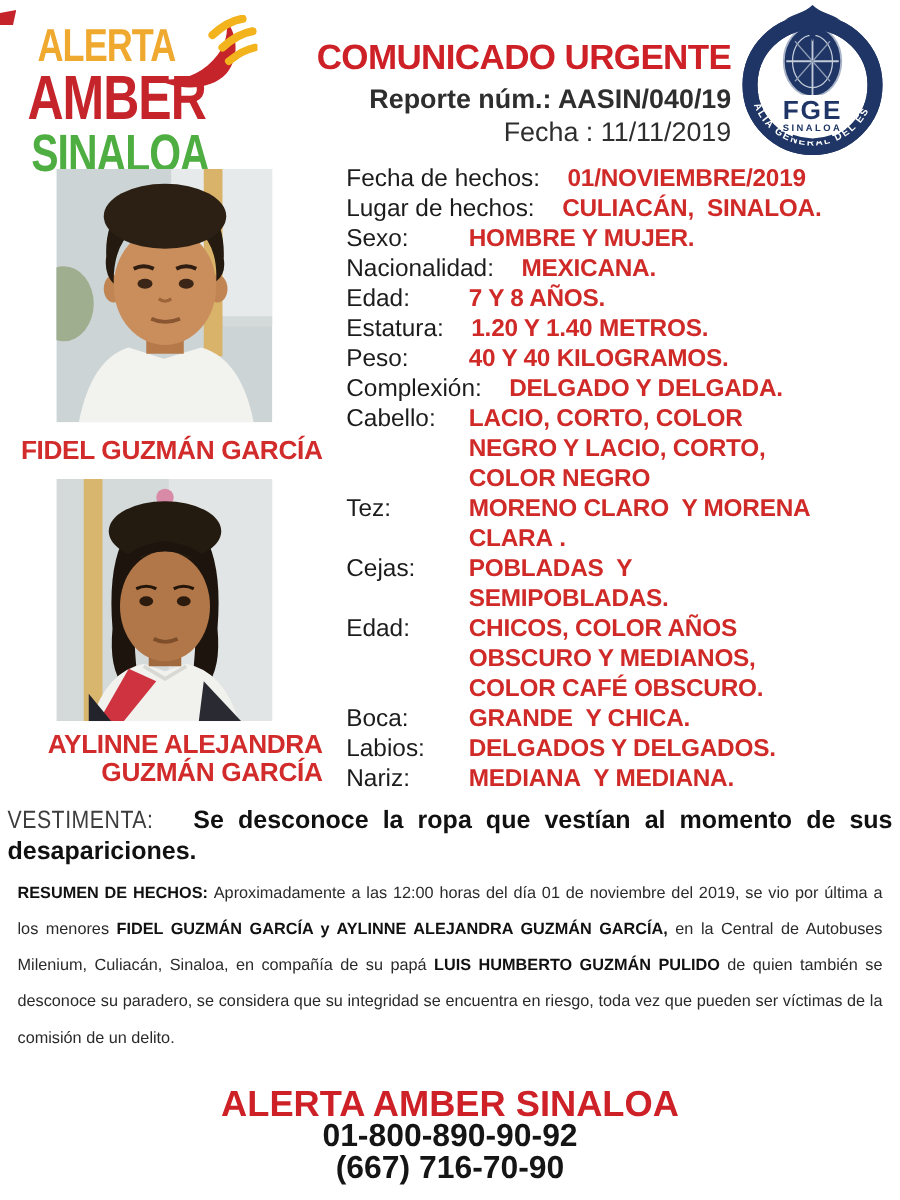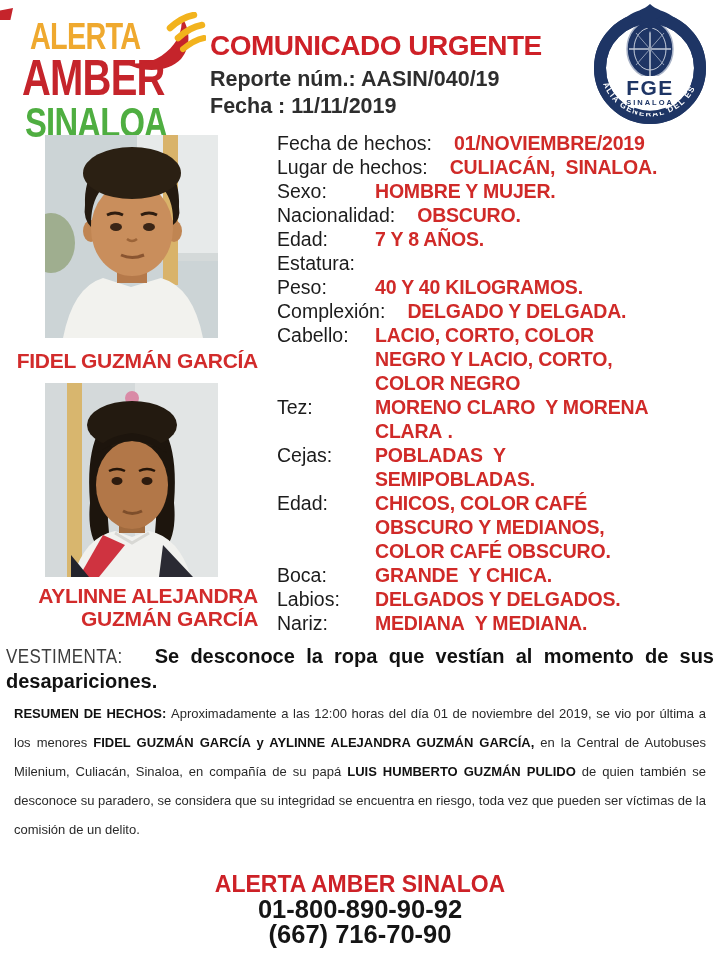--- a/index.html
+++ b/index.html
@@ -26,24 +26,24 @@
   .logo .l1,.logo .l2,.logo .l3{
     font-weight:800;display:block;transform-origin:left top;white-space:nowrap;
     letter-spacing:-1px;
   }
   .logo .l1{font-size:37px;color:#efa92f;transform:scaleX(.78);margin-left:8px;}
   .logo .l2{font-size:50px;color:#c5242b;transform:scaleX(.80);margin-top:-2px;}
   .logo .l3{font-size:42px;color:#4fae41;transform:scaleX(.78);margin-top:-1px;margin-left:3px;}
   .swoosh{position:absolute;left:122px;top:12px;width:84px;height:66px;}
 
   
-  .hdr-center{position:absolute;left:210px;top:30px;width:375px;text-align:left;}
+  .hdr-center{position:absolute;left:210px;top:30px;width:375px;text-align:right;}
   .hdr-title{font-size:28px;font-weight:bold;color:#ce2027;letter-spacing:-.5px;white-space:nowrap;}
   .hdr-report{font-size:21.5px;font-weight:bold;color:#2e2e2e;margin-top:5px;}
-  .hdr-date{font-size:21.5px;font-weight:bold;color:#2e2e2e;margin-top:2px;}
+  .hdr-date{font-size:21.5px;font-weight:normal;color:#2e2e2e;margin-top:2px;}
 
   
   .badge{position:absolute;left:582px;top:2px;width:136px;height:126px;}
 
   
   .photo{position:absolute;left:45px;overflow:hidden;}
   .photo-1{top:135px;width:173px;height:203px;}
   .photo-2{top:383px;width:173px;height:194px;}
   .photo svg{display:block;width:100%;height:100%;}
 
@@ -67,21 +67,21 @@
     font-weight:400;color:#3d3d3d;letter-spacing:.5px;}
   .vest-text{font-weight:bold;}
 
   
   .resumen{position:absolute;left:14px;right:14px;top:699px;text-align:justify;
     font-size:13px;line-height:29px;color:#2a2a2a;}
   .resumen .b{font-weight:bold;color:#111;}
 
   
   .footer{position:absolute;left:0;right:0;top:871px;text-align:center;}
-  .foot-title{font-size:23px;font-weight:bold;color:#cd2127;line-height:26px;}
+  .foot-title{font-size:29px;font-weight:bold;color:#cd2127;line-height:26px;}
   .foot-phone{font-size:25.5px;font-weight:bold;color:#151515;line-height:24.5px;}
 </style>
 </head>
 <body>
 
 <div class="poster">
 
   <div class="corner-mark"></div>
 
   <div class="logo">
@@ -201,31 +201,34 @@
       </div>
       <div class="detail-row">
         <span class="detail-label">Sexo:</span>
         <span class="detail-value">
           <div>HOMBRE Y MUJER.</div>
         </span>
       </div>
       <div class="detail-row">
         <span class="detail-label">Nacionalidad:</span>
         <span class="detail-value">
-          <div>OBSCURO.</div>
+          <div>MEXICANA.</div>
         </span>
       </div>
       <div class="detail-row">
         <span class="detail-label">Edad:</span>
         <span class="detail-value">
           <div>7 Y 8 AÑOS.</div>
         </span>
       </div>
       <div class="detail-row">
         <span class="detail-label">Estatura:</span>
+        <span class="detail-value">
+          <div>1.20 Y 1.40 METROS.</div>
+        </span>
       </div>
       <div class="detail-row">
         <span class="detail-label">Peso:</span>
         <span class="detail-value">
           <div>40 Y 40 KILOGRAMOS.</div>
         </span>
       </div>
       <div class="detail-row">
         <span class="detail-label">Complexión:</span>
         <span class="detail-value">
@@ -250,21 +253,21 @@
       <div class="detail-row">
         <span class="detail-label">Cejas:</span>
         <span class="detail-value">
           <div>POBLADAS&nbsp; Y</div>
           <div>SEMIPOBLADAS.</div>
         </span>
       </div>
       <div class="detail-row">
         <span class="detail-label">Edad:</span>
         <span class="detail-value">
-          <div>CHICOS, COLOR CAFÉ</div>
+          <div>CHICOS, COLOR AÑOS</div>
           <div>OBSCURO Y MEDIANOS,</div>
           <div>COLOR CAFÉ&nbsp;OBSCURO.</div>
         </span>
       </div>
       <div class="detail-row">
         <span class="detail-label">Boca:</span>
         <span class="detail-value">
           <div>GRANDE&nbsp; Y CHICA.</div>
         </span>
       </div>

